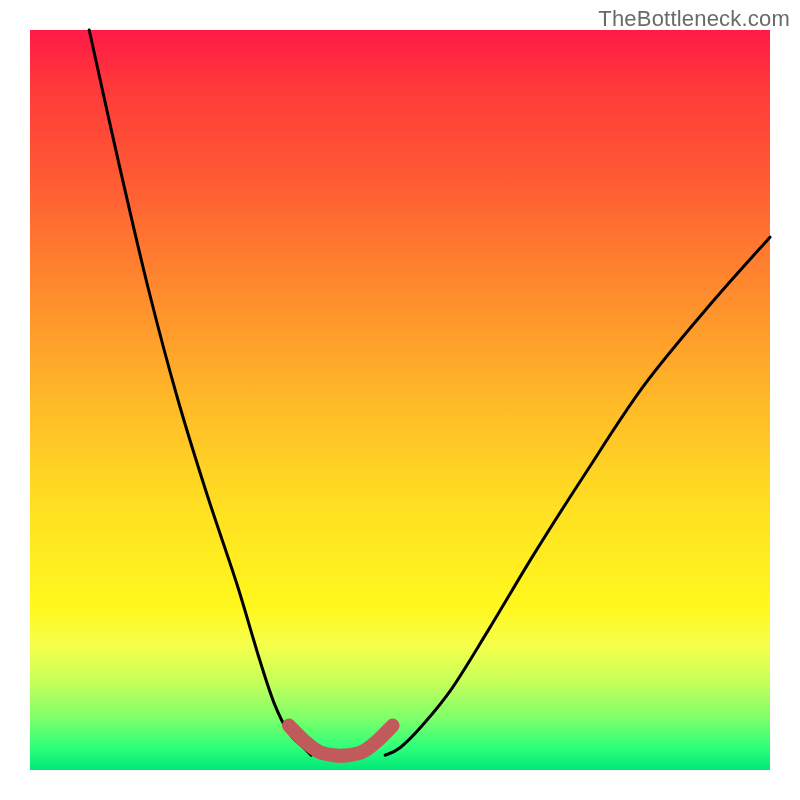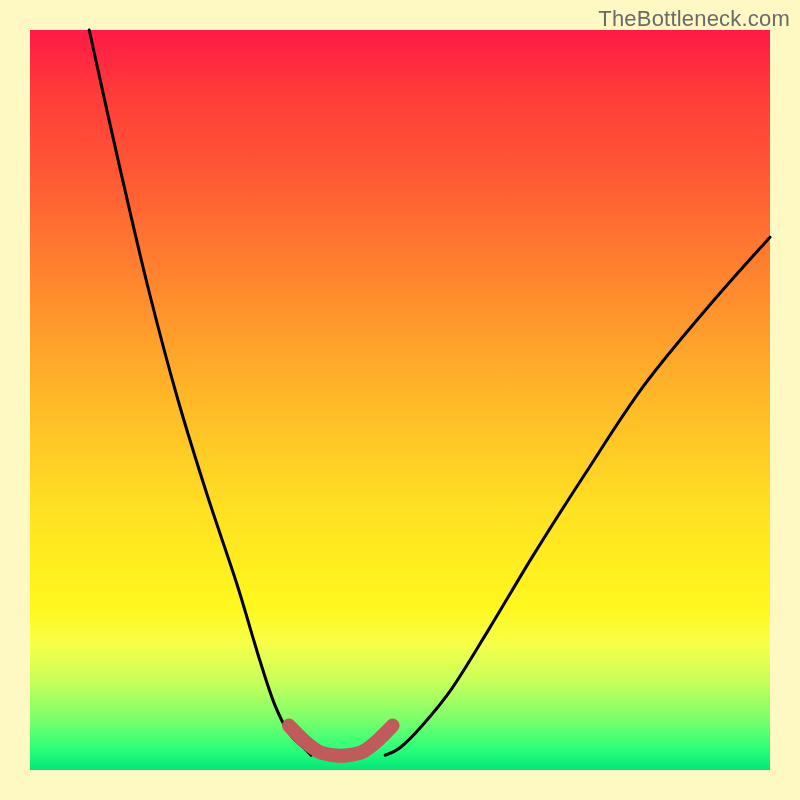--- a/index.html
+++ b/index.html
@@ -10,21 +10,21 @@
     background: #000;
     overflow: hidden;
     font-family: Arial, Helvetica, sans-serif;
   }
   .frame {
     position: absolute;
     left: 0;
     top: 0;
     width: 800px;
     height: 800px;
-    background: #fef9c3;
+    background: #ffffff;
   }
   .plot {
     position: absolute;
     left: 30px;
     top: 30px;
     width: 740px;
     height: 740px;
     
     background: linear-gradient(to bottom,
       #ff1a46 0%,

